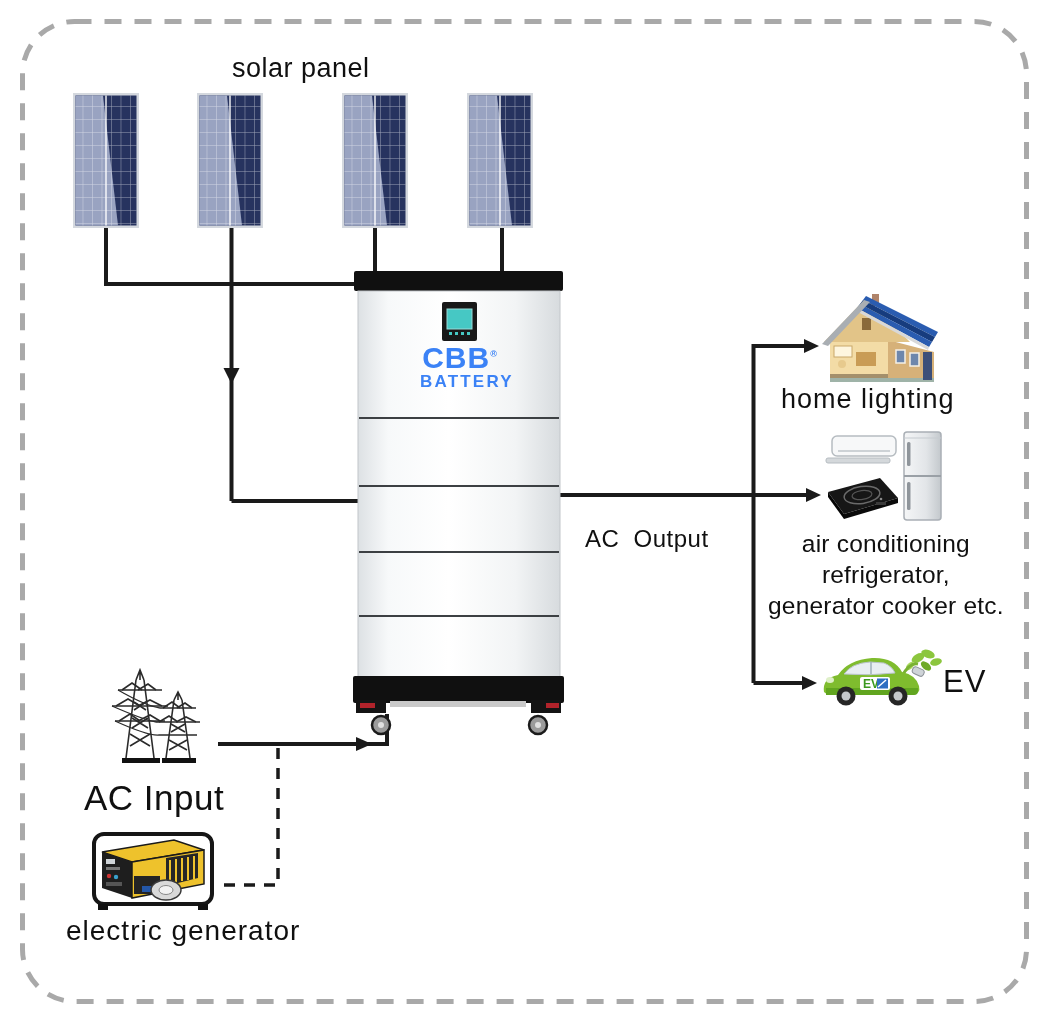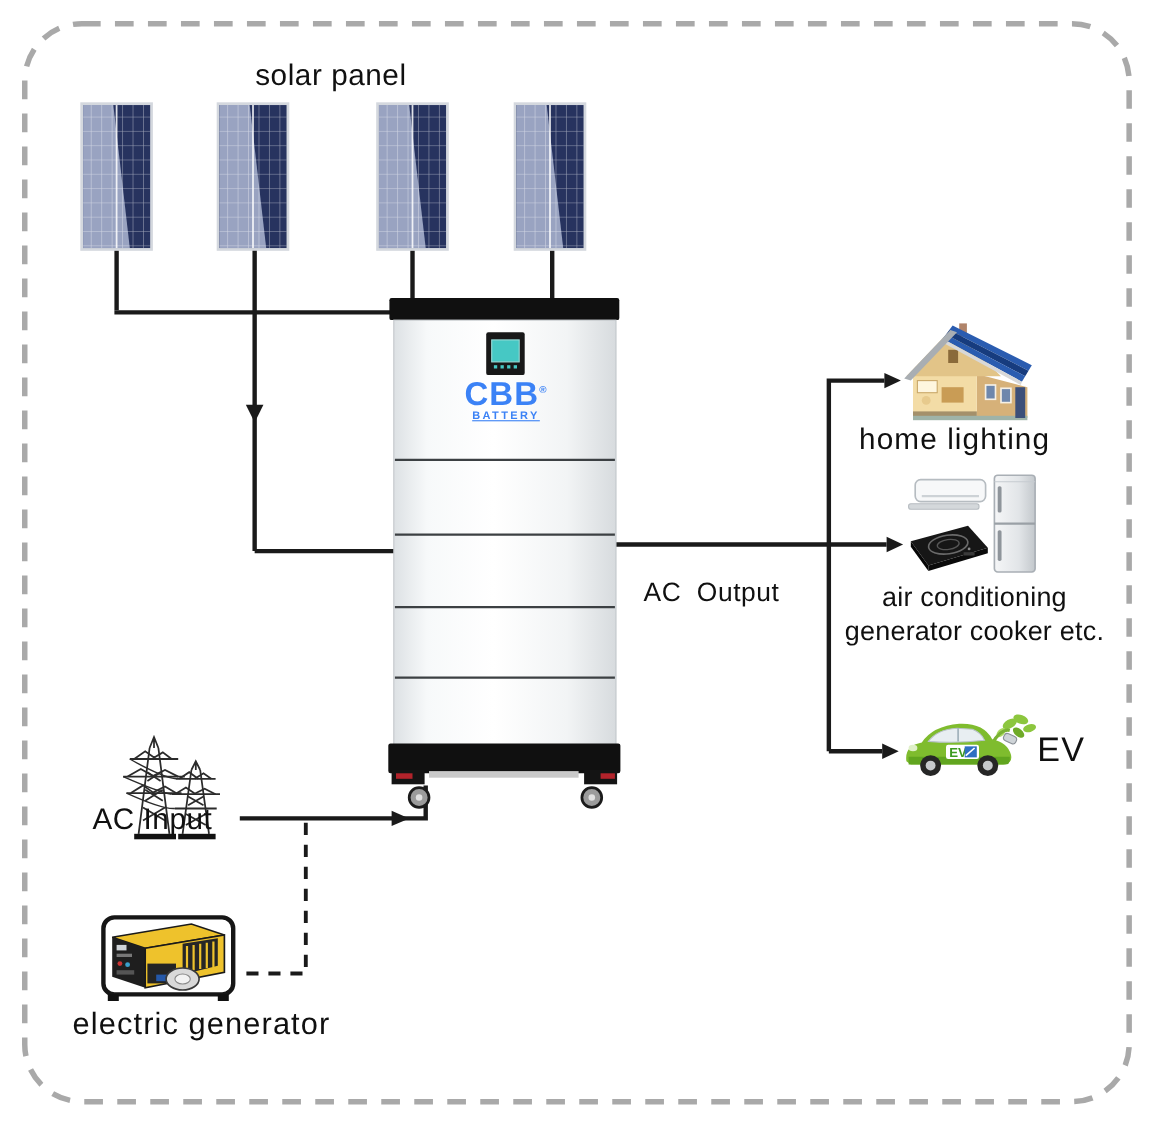--- a/index.html
+++ b/index.html
@@ -8,26 +8,26 @@
     font-family:"Liberation Sans",sans-serif;overflow:hidden;
   }
   .art{position:absolute;left:0;top:0;}
   .lbl{position:absolute;color:#101010;white-space:nowrap;}
   .lbl-solar{left:232px;top:53px;font-size:27px;letter-spacing:.5px;}
   .lbl-acout{left:585px;top:525px;font-size:24px;word-spacing:7px;letter-spacing:.5px;}
   .lbl-home{left:781px;top:384px;font-size:27px;letter-spacing:1px;text-align:right;}
   .lbl-appl{left:768px;top:528px;font-size:24.5px;line-height:31px;letter-spacing:.2px;text-align:center;}
   .lbl-appl span{display:block;}
   .lbl-ev{left:943px;top:664px;font-size:31px;letter-spacing:1px;}
-  .lbl-acin{left:84px;top:730px;font-size:27px;letter-spacing:.5px;}
+  .lbl-acin{left:84px;top:778px;font-size:35px;letter-spacing:.5px;}
   .lbl-gen{left:66px;top:915px;font-size:28px;letter-spacing:1px;text-align:right;}
   .cbb{position:absolute;left:420px;top:341px;width:80px;text-align:center;color:#3b82f6;}
   .cbb-main{font-size:30px;font-weight:900;line-height:26px;letter-spacing:1px;}
   .cbb-main sup{font-size:9px;font-weight:700;}
-  .cbb-sub{font-size:10px;font-weight:700;letter-spacing:2.2px;margin-top:1px;text-decoration:underline;}
+  .cbb-sub{font-size:17px;font-weight:700;letter-spacing:2.2px;margin-top:1px;}
 </style>
 </head>
 <body>
 
 <div class="canvas">
 
 <svg class="art" width="1049" height="1021" viewBox="0 0 1049 1021">
   <defs>
     <linearGradient id="bodyGrad" x1="0" y1="0" x2="1" y2="0">
       <stop offset="0" stop-color="#dde1e4"></stop>
@@ -220,20 +220,21 @@
   <div class="cbb-main"><span>CBB</span><sup>®</sup></div>
   <div class="cbb-sub">BATTERY</div>
 </div>
 
 <div class="lbl lbl-acout">AC Output</div>
 
 <div class="lbl lbl-home">home lighting</div>
 
 <div class="lbl lbl-appl">
   <span>air conditioning</span>
+  <span>refrigerator,</span>
   <span>generator cooker etc.</span>
 </div>
 
 <div class="lbl lbl-ev">EV</div>
 
 <div class="lbl lbl-acin">AC Input</div>
 
 <div class="lbl lbl-gen">electric generator</div>
 
 </div>

